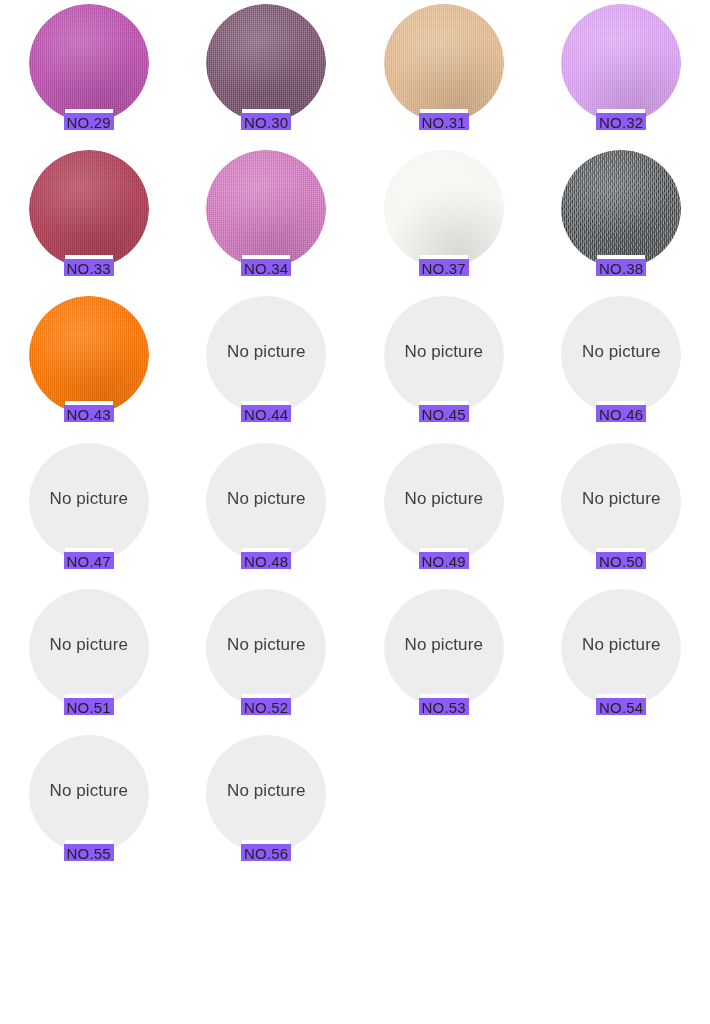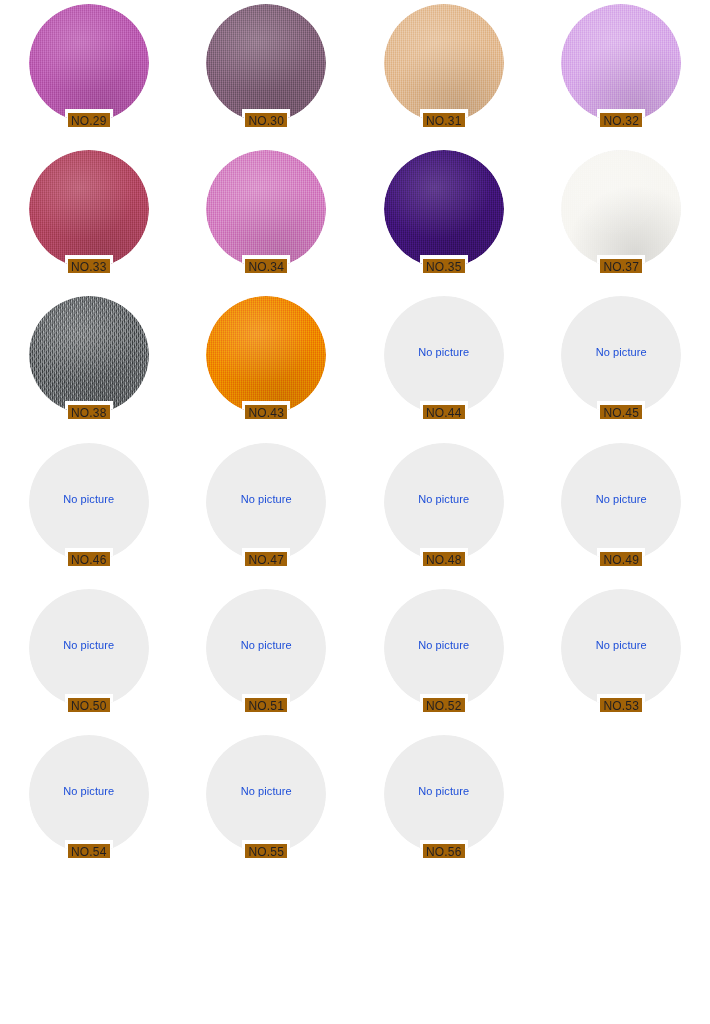--- a/index.html
+++ b/index.html
@@ -125,36 +125,36 @@
   
   .chip.pale { box-shadow: inset 0 0 0 1px rgba(0,0,0,0.06); }
   .chip.pale .chip-weave { opacity: .55; }
 
   .chip .no-picture-text {
     position: absolute;
     inset: 0;
     display: flex;
     align-items: center;
     justify-content: center;
-    font-size: 11px;
-    color: #1d4ed8;
+    font-size: 17px;
+    color: #404040;
     letter-spacing: .1px;
     padding-bottom: 6px;
   }
 
   
   .chip-label {
     position: relative;
     margin-top: -9px;
-    font-size: 12px;
+    font-size: 15px;
     line-height: 1;
     color: #231f20;
     letter-spacing: .2px;
     white-space: nowrap;
-    background: #a16207;
+    background: #8b5cf6;
     padding: 2px 3px 0 3px;
     z-index: 2;
     text-align: right;
   }
 </style>
 </head>
 <body>
 
 <div id="swatch-grid">
     <div class="swatch-cell">
@@ -212,30 +212,20 @@
         <div class="chip">
           <div class="chip-color" style="background: rgb(211, 124, 192);"></div>
           <div class="chip-weave"></div>
           <div class="chip-shade"></div>
         </div>
       </div>
       <div class="chip-label">NO.34</div>
     </div>
     <div class="swatch-cell">
       <div class="chip-wrap">
-        <div class="chip">
-          <div class="chip-color" style="background: rgb(61, 20, 114);"></div>
-          <div class="chip-weave"></div>
-          <div class="chip-shade"></div>
-        </div>
-      </div>
-      <div class="chip-label">NO.35</div>
-    </div>
-    <div class="swatch-cell">
-      <div class="chip-wrap">
         <div class="chip pale">
           <div class="chip-color" style="background: rgb(247, 246, 242);"></div>
           <div class="chip-weave"></div>
           <div class="chip-shade"></div>
         </div>
       </div>
       <div class="chip-label">NO.37</div>
     </div>
     <div class="swatch-cell">
       <div class="chip-wrap">

